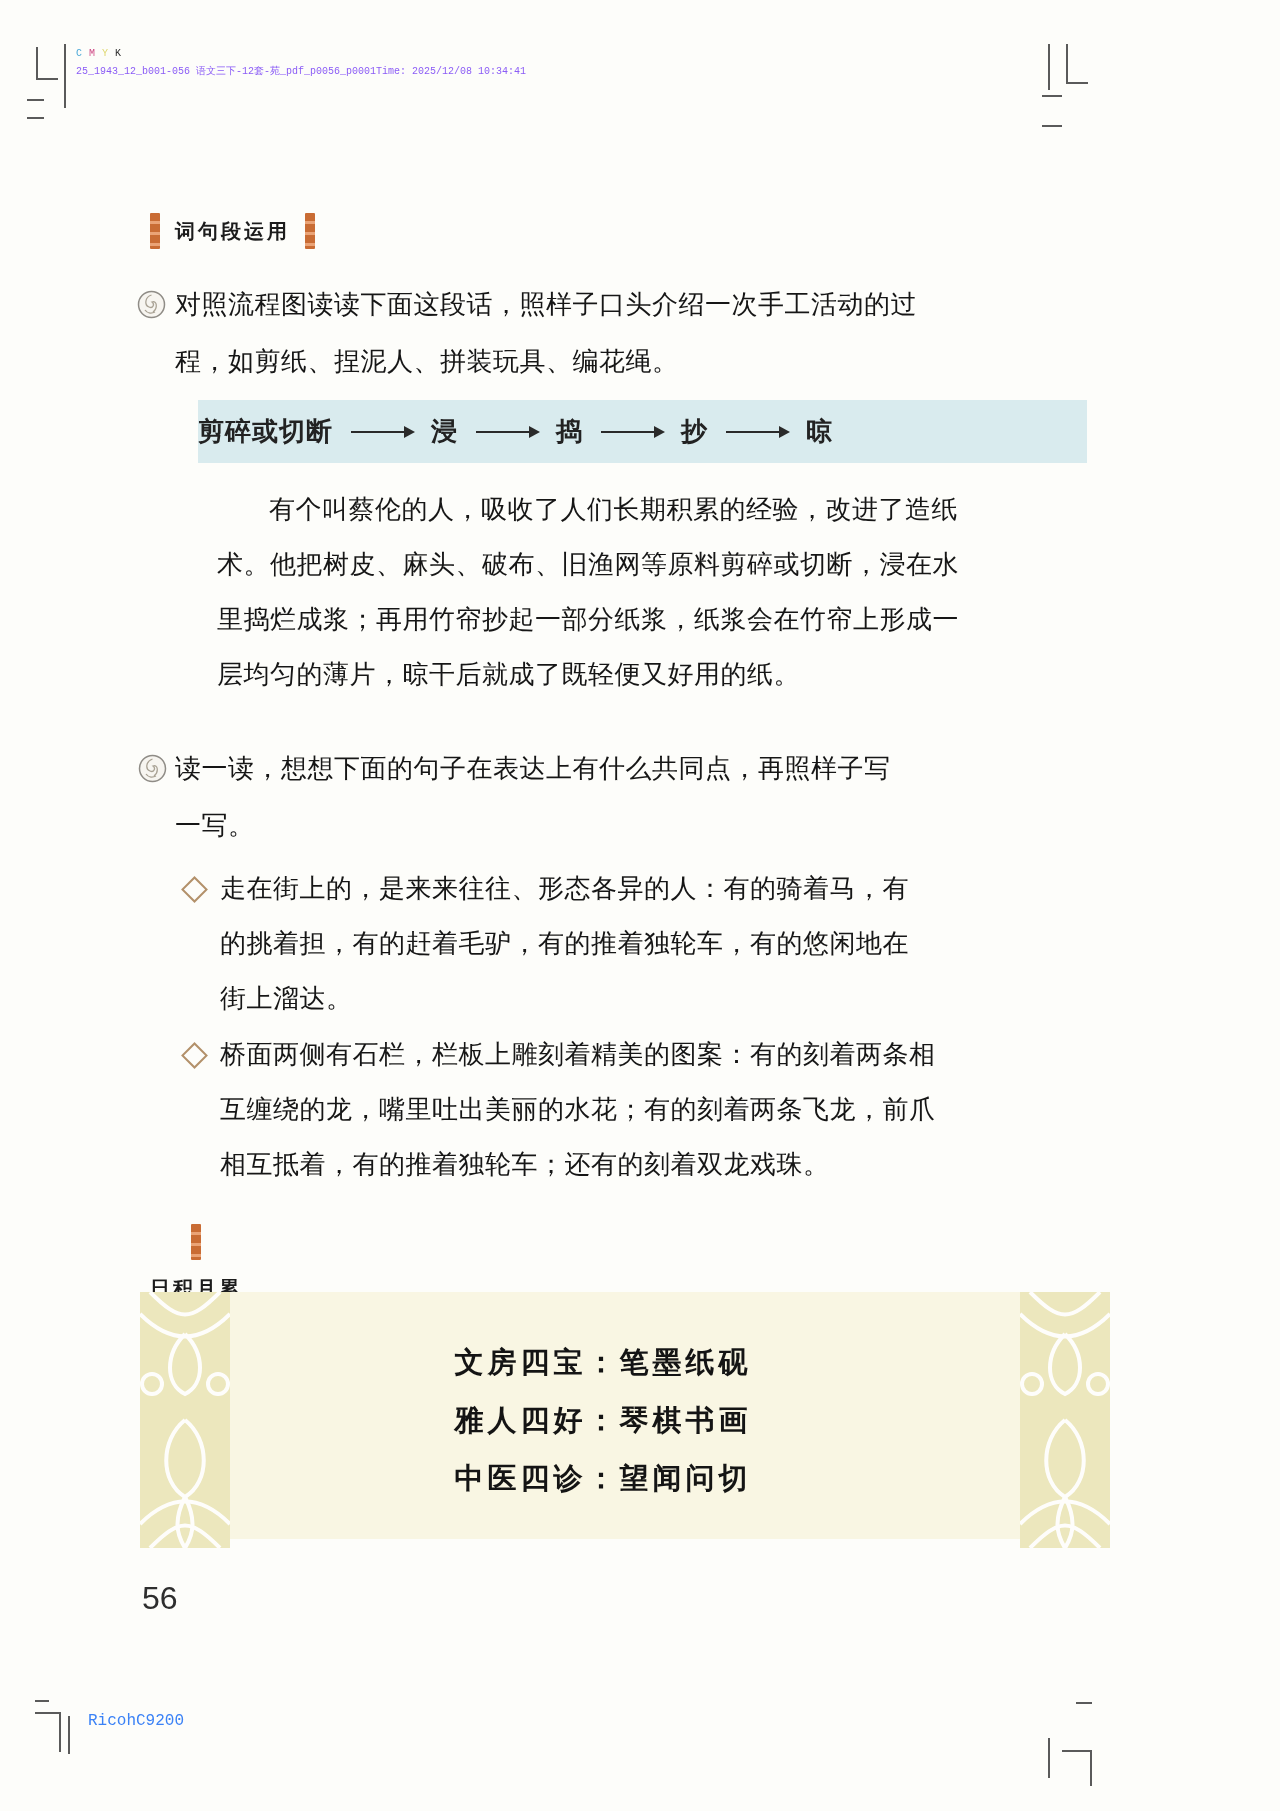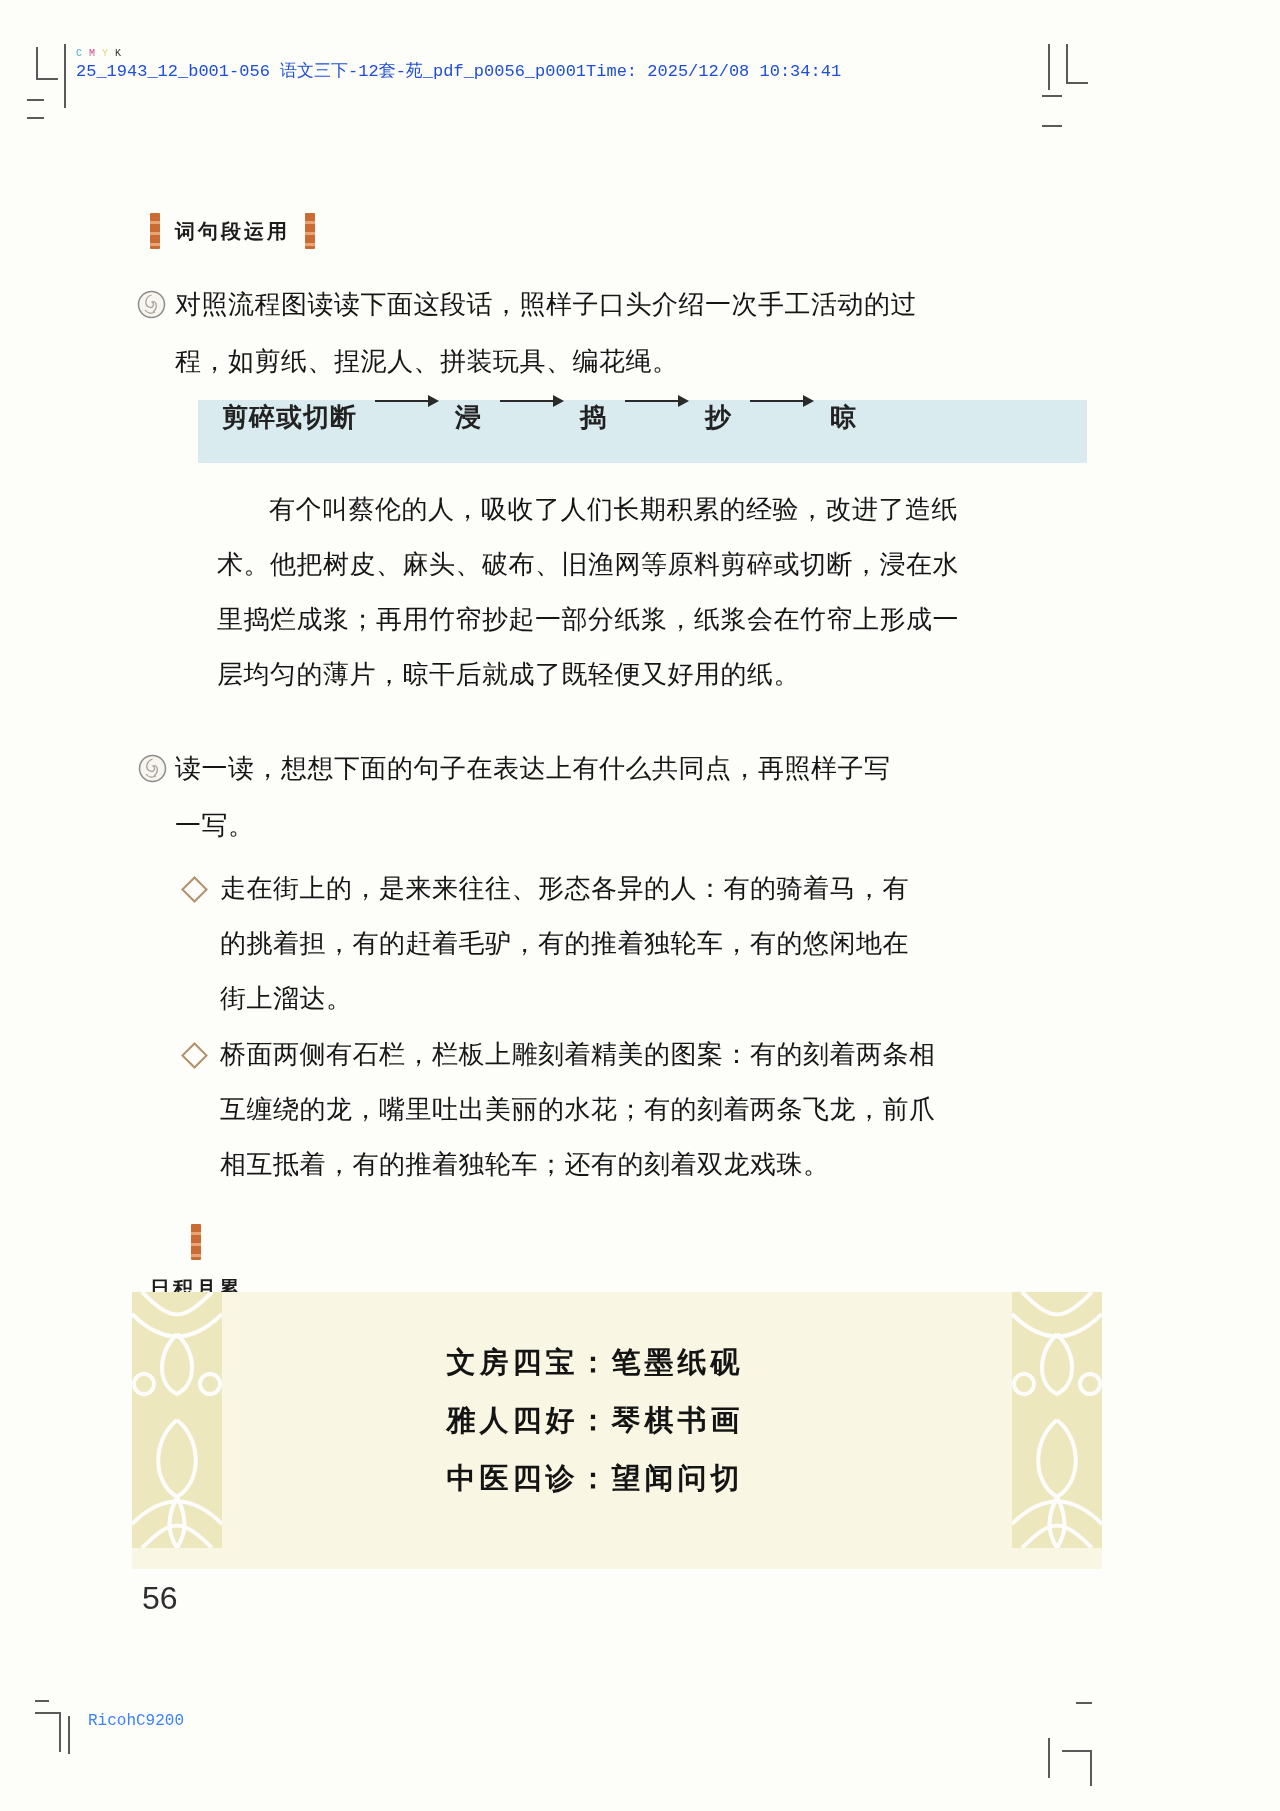--- a/index.html
+++ b/index.html
@@ -12,21 +12,21 @@
   
   .crop { position:absolute; background:#5a5a5a; }
   .crop-L { position:absolute; border-left:2px solid #5a5a5a; border-bottom:2px solid #5a5a5a; }
   .crop-G { position:absolute; border-top:2px solid #5a5a5a; border-right:2px solid #5a5a5a; }
 
   
   .press-header { position:absolute; left:76px; top:46px; font-family:"Liberation Mono", monospace; }
   .cmyk-row { font-size:10px; letter-spacing:7px; line-height:16px; }
   .cmyk-row .c { color:#49a8d8; } .cmyk-row .m { color:#cf4a86; }
   .cmyk-row .y { color:#ded76e; } .cmyk-row .k { color:#2a2a2a; }
-  .file-info { font-size:17px; color:#1d4ed8; line-height:19px; white-space:nowrap; }
+  .file-info { font-size:10px; color:#8b5cf6; line-height:19px; white-space:nowrap; }
 
   
   .sec-title { position:absolute; display:flex; align-items:center; gap:15px; }
   .sec-title .bar {
     width:10px; height:36px; border-radius:1px;
     background:repeating-linear-gradient(180deg,#c96c34 0px,#c96c34 8px,#eaa376 8px,#eaa376 11px);
   }
   .sec-title .label {
     font-family:"Liberation Sans", sans-serif; font-weight:700;
     font-size:20px; color:#1c1c1c; letter-spacing:3px;
@@ -39,32 +39,32 @@
 
   .bullet-icon { position:absolute; }
   .diamond {
     position:absolute; width:15px; height:15px;
     border:2px solid #b3916a; transform:rotate(45deg); background:transparent;
   }
 
   
   .flowbar {
     position:absolute; left:198px; top:400px; width:889px; height:63px;
-    background:#d9ebee; display:flex; align-items:flex-start;
-    padding-left:24px; box-sizing:border-box; gap:18px;
+    background:#d9ebee; display:flex; align-items:center;
+    box-sizing:border-box; gap:18px;
     font-weight:700; font-size:26px; color:#222; letter-spacing:1px; white-space:nowrap;
   }
   .arrow { display:inline-block; width:62px; height:2px; background:#2a2a2a; position:relative; flex:0 0 auto; }
   .arrow::after {
     content:""; position:absolute; right:-2px; top:-5px;
     border-left:11px solid #2a2a2a; border-top:6px solid transparent; border-bottom:6px solid transparent;
   }
 
   
-  .accum-box { position:absolute; left:132px; top:1292px; width:970px; height:277px; background:#f9f6e3; }
+  .accum-box { position:absolute; left:140px; top:1292px; width:970px; height:247px; background:#f9f6e3; }
   .orn-band { position:absolute; top:0; width:90px; height:256px; }
   .orn-band.left { left:0; } .orn-band.right { right:0; }
   .accum-text {
     position:absolute; left:0; top:41px; width:100%;
     text-align:center; transform:translateX(-22px);
     font-weight:700; font-size:29px; line-height:58px; letter-spacing:4px; color:#141414;
   }
 
   .page-number { position:absolute; left:142px; top:1580px; font-family:"Liberation Sans", sans-serif; font-size:32px; color:#2e2e2e; }
   .printer-label { position:absolute; left:88px; top:1712px; font-family:"Liberation Mono", monospace; font-size:16px; color:#3b82f6; }

